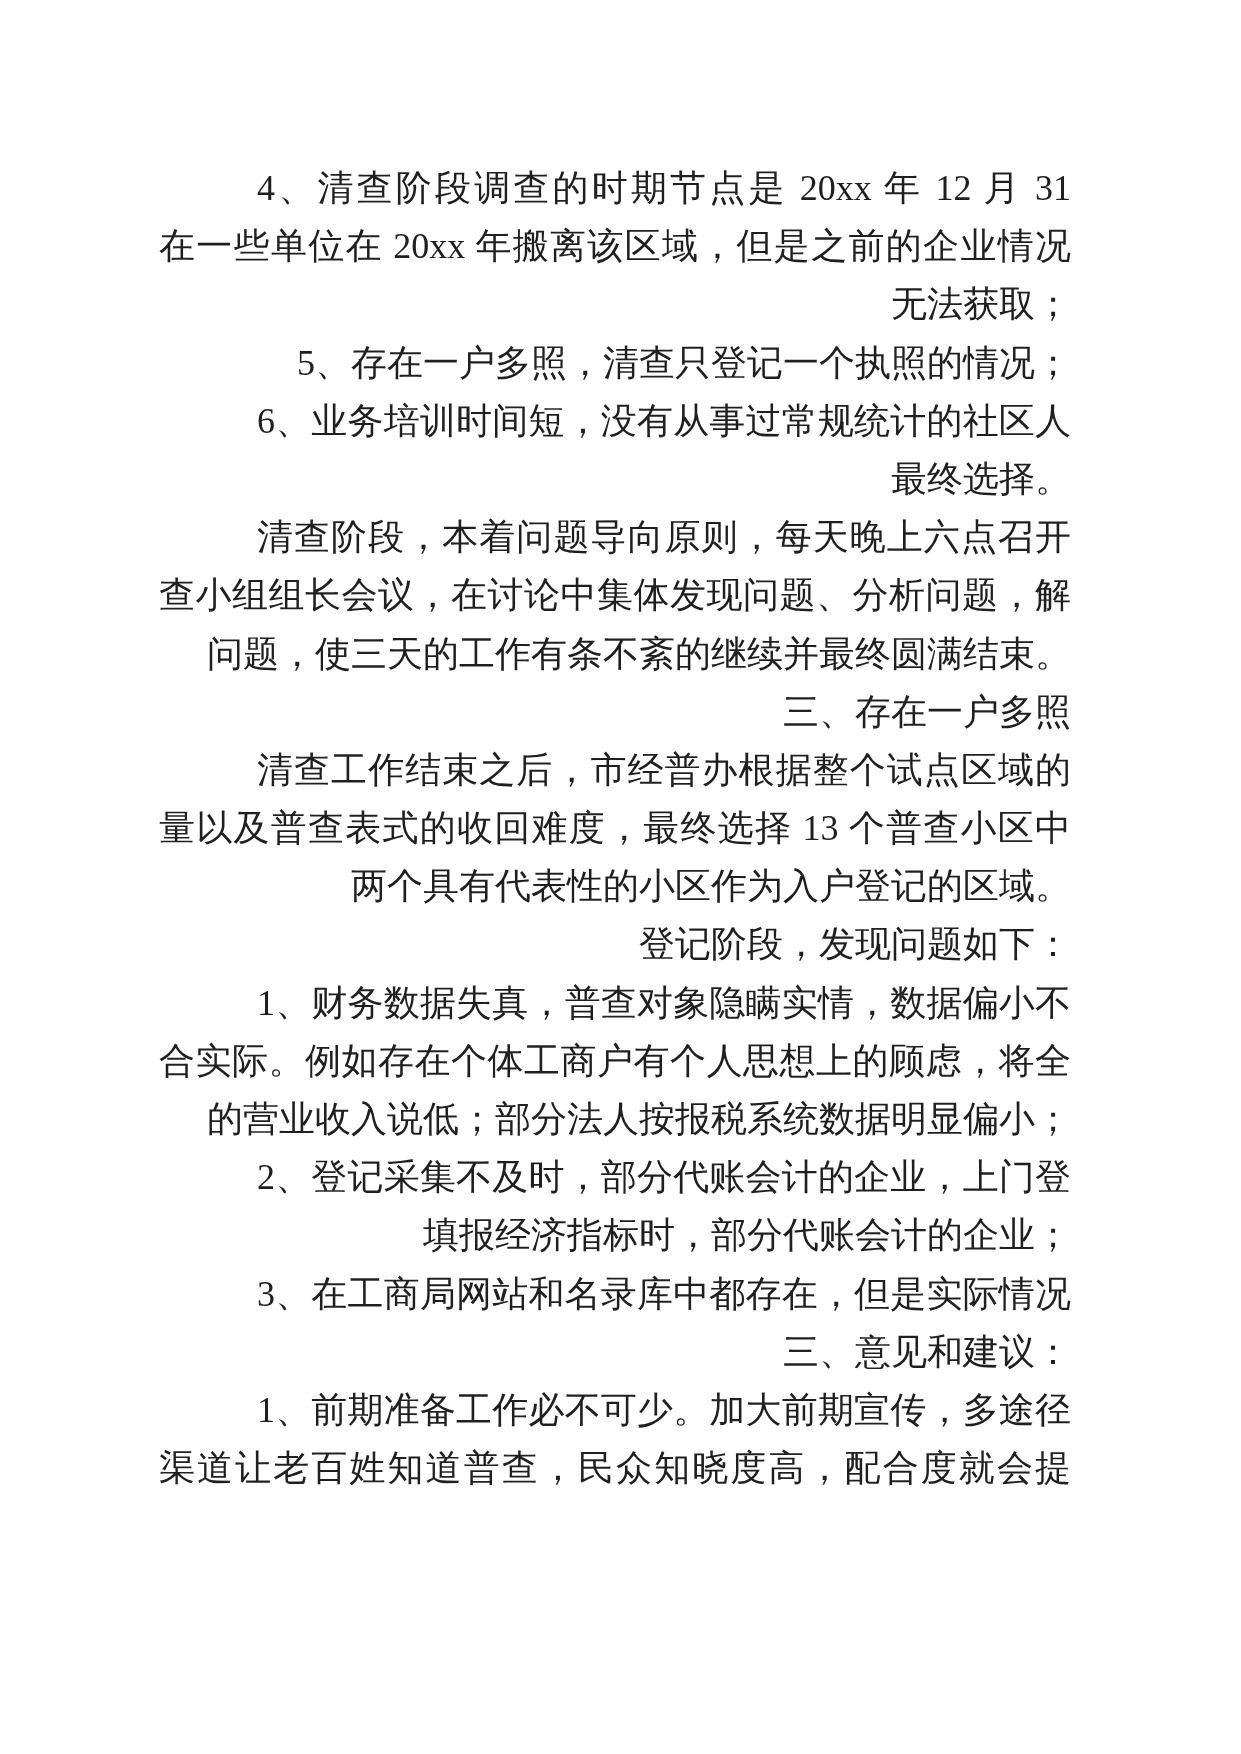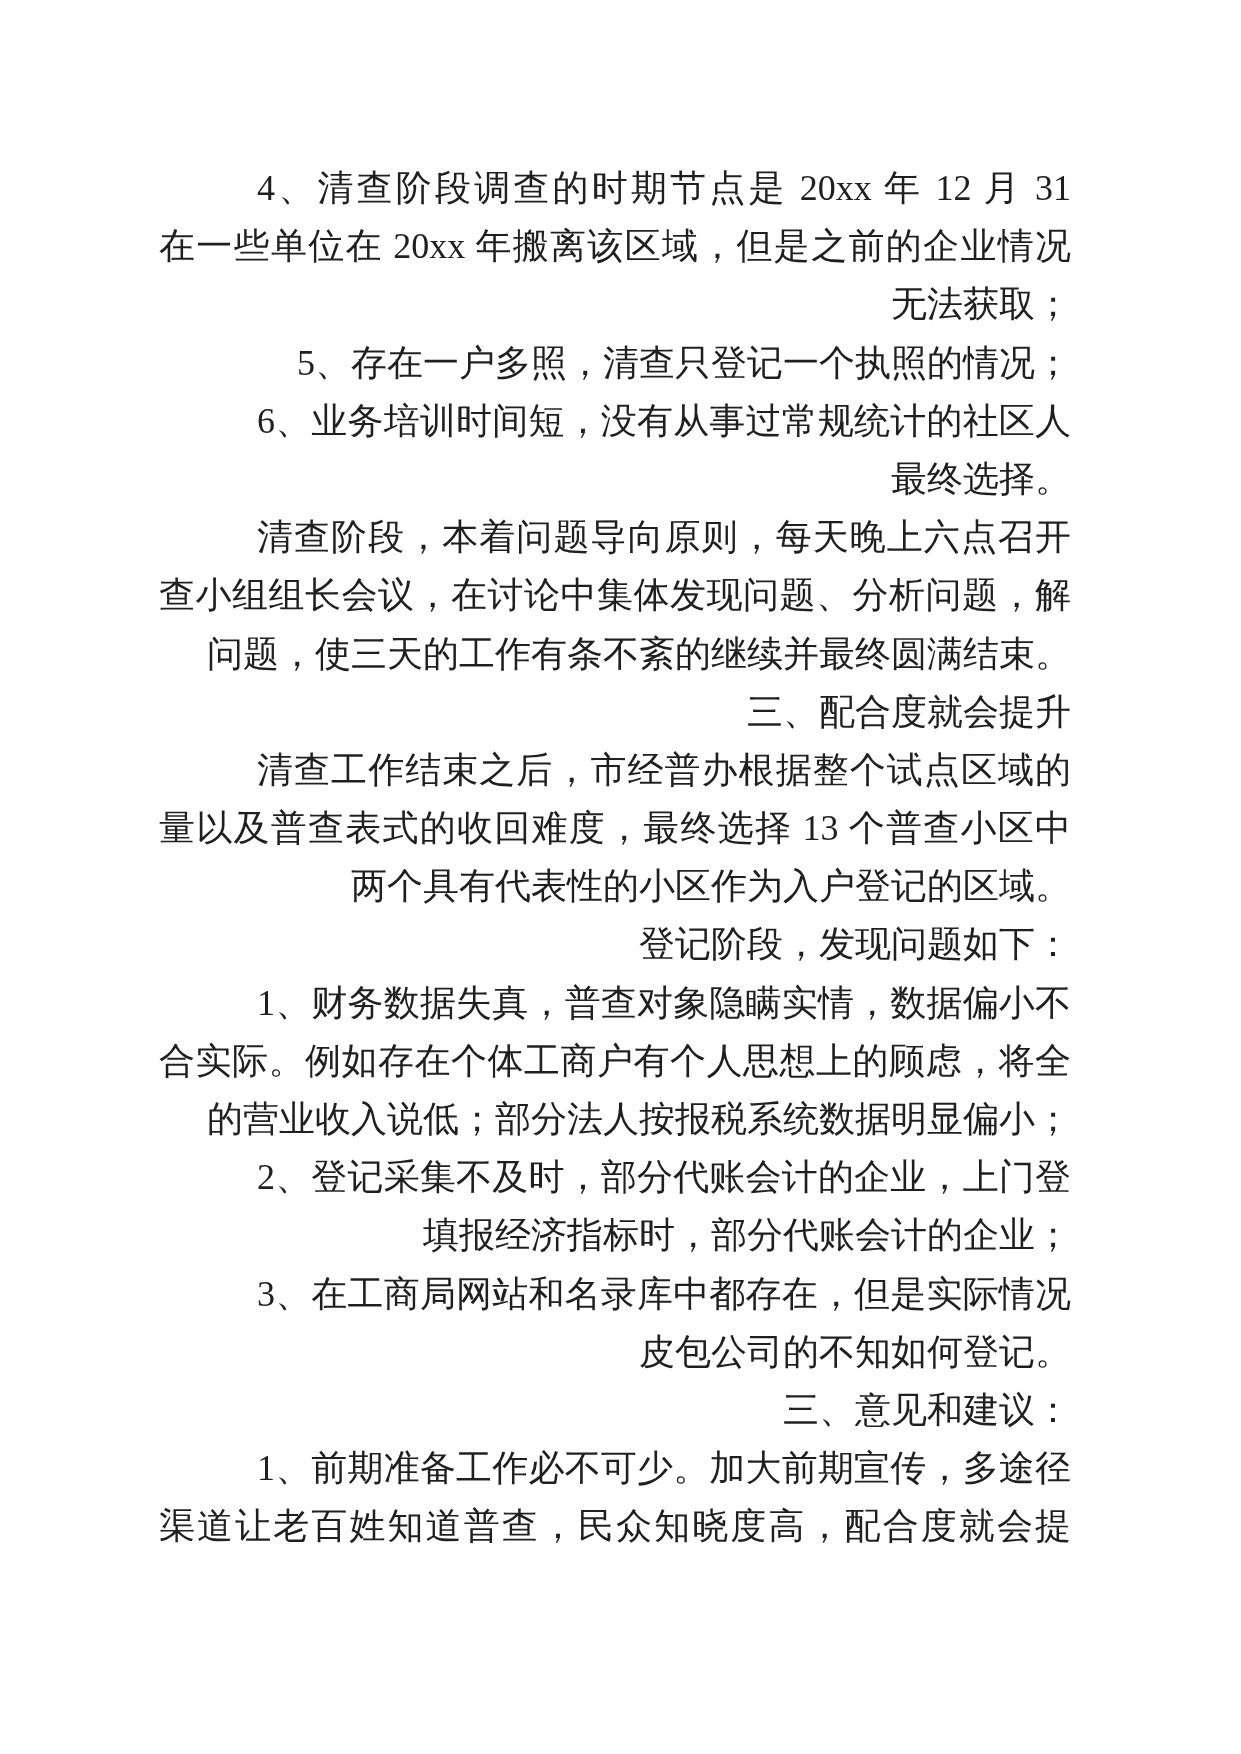--- a/index.html
+++ b/index.html
@@ -55,29 +55,28 @@
   <div class="textblock">
     <div class="line ind fill">4、清查阶段调查的时期节点是 20xx 年 12 月 31 日，存</div>
     <div class="line fill">在一些单位在 20xx 年搬离该区域，但是之前的企业情况却</div>
     <div class="line">无法获取；</div>
     <div class="line ind">5、存在一户多照，清查只登记一个执照的情况；</div>
     <div class="line ind fill">6、业务培训时间短，没有从事过常规统计的社区人员</div>
     <div class="line">最终选择。</div>
     <div class="line ind fill">清查阶段，本着问题导向原则，每天晚上六点召开各普</div>
     <div class="line fill">查小组组长会议，在讨论中集体发现问题、分析问题，解决</div>
     <div class="line">问题，使三天的工作有条不紊的继续并最终圆满结束。</div>
-    <div class="line ind">三、配合度就会提升</div>
+    <div class="line ind">三、存在一户多照</div>
     <div class="line ind fill">清查工作结束之后，市经普办根据整个试点区域的工作</div>
     <div class="line fill">量以及普查表式的收回难度，最终选择 13 个普查小区中的'</div>
     <div class="line">两个具有代表性的小区作为入户登记的区域。</div>
     <div class="line ind">登记阶段，发现问题如下：</div>
     <div class="line ind fill">1、财务数据失真，普查对象隐瞒实情，数据偏小不符</div>
     <div class="line fill">合实际。例如存在个体工商户有个人思想上的顾虑，将全年</div>
     <div class="line">的营业收入说低；部分法人按报税系统数据明显偏小；</div>
     <div class="line ind fill">2、登记采集不及时，部分代账会计的企业，上门登记</div>
     <div class="line">填报经济指标时，部分代账会计的企业；</div>
     <div class="line ind fill">3、在工商局网站和名录库中都存在，但是实际情况是</div>
-    <div class="line">皮包公司的不知如何登记。</div>
     <div class="line ind">三、意见和建议：</div>
     <div class="line ind fill">1、前期准备工作必不可少。加大前期宣传，多途径多</div>
     <div class="line fill">渠道让老百姓知道普查，民众知晓度高，配合度就会提升；</div>
   </div>
 </div>
 
 </body></html>

